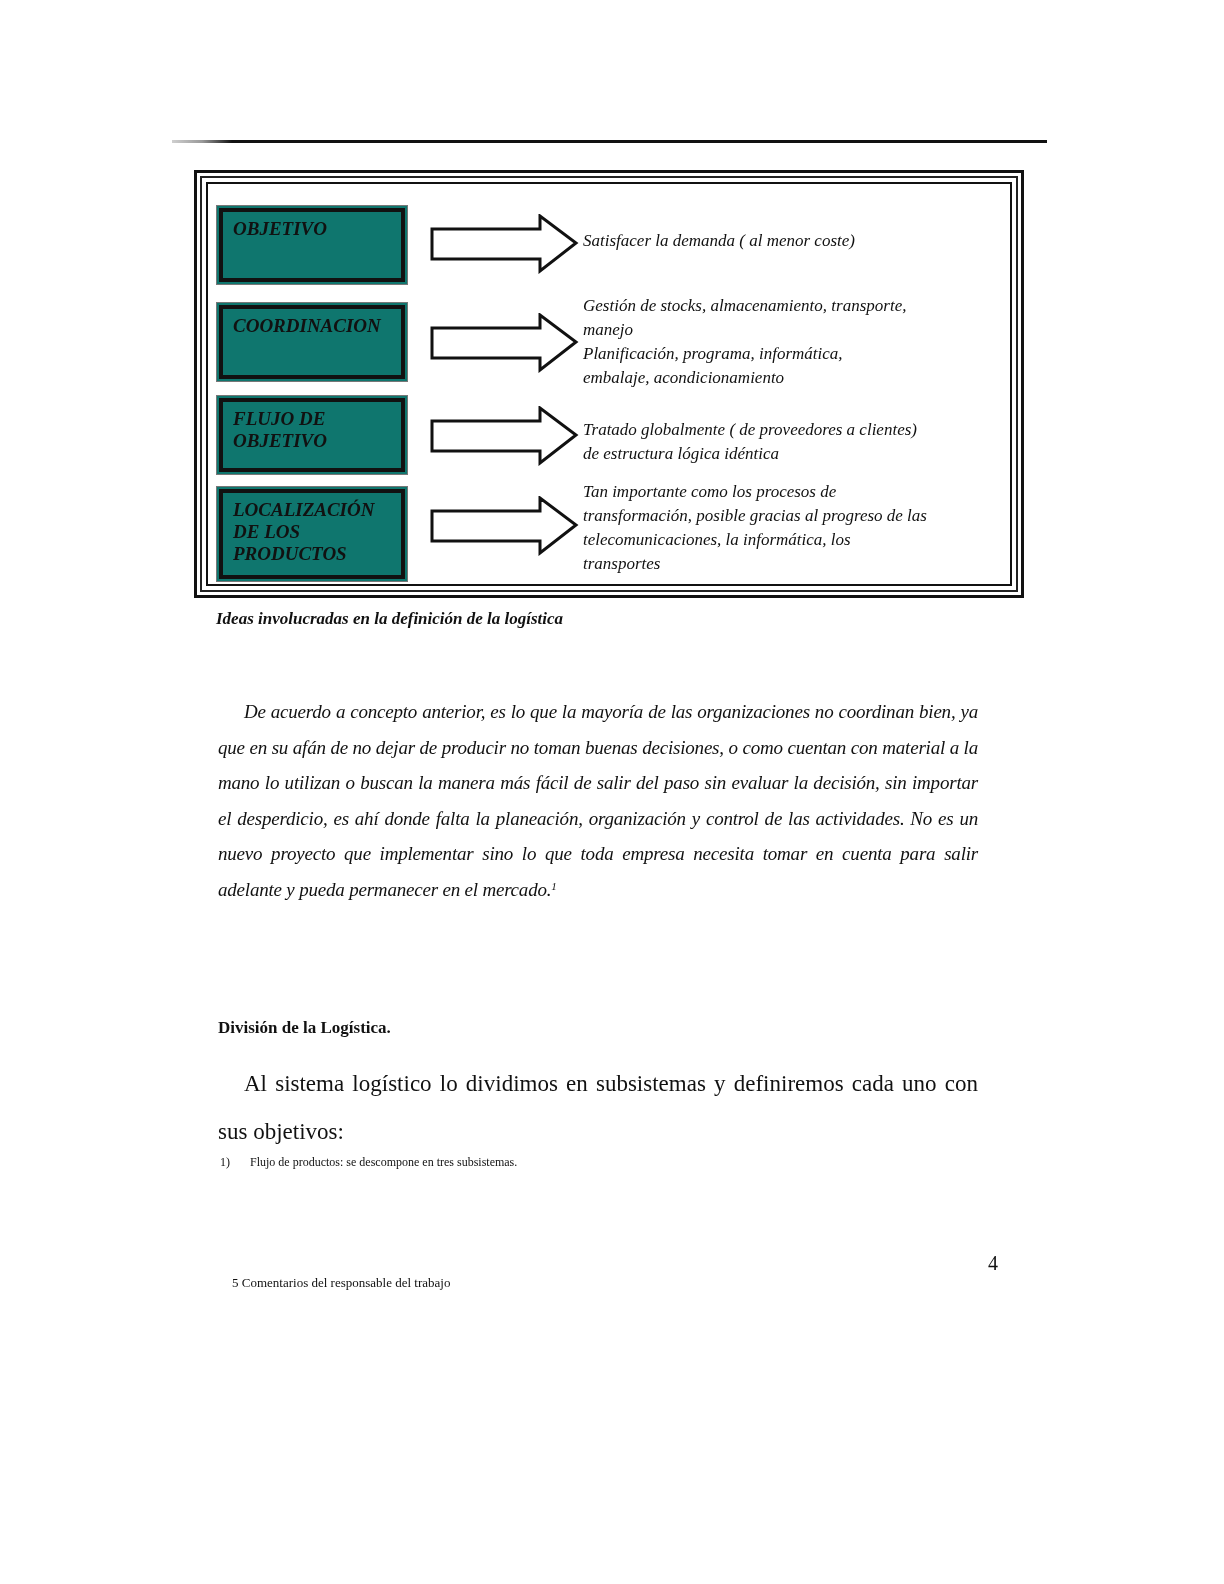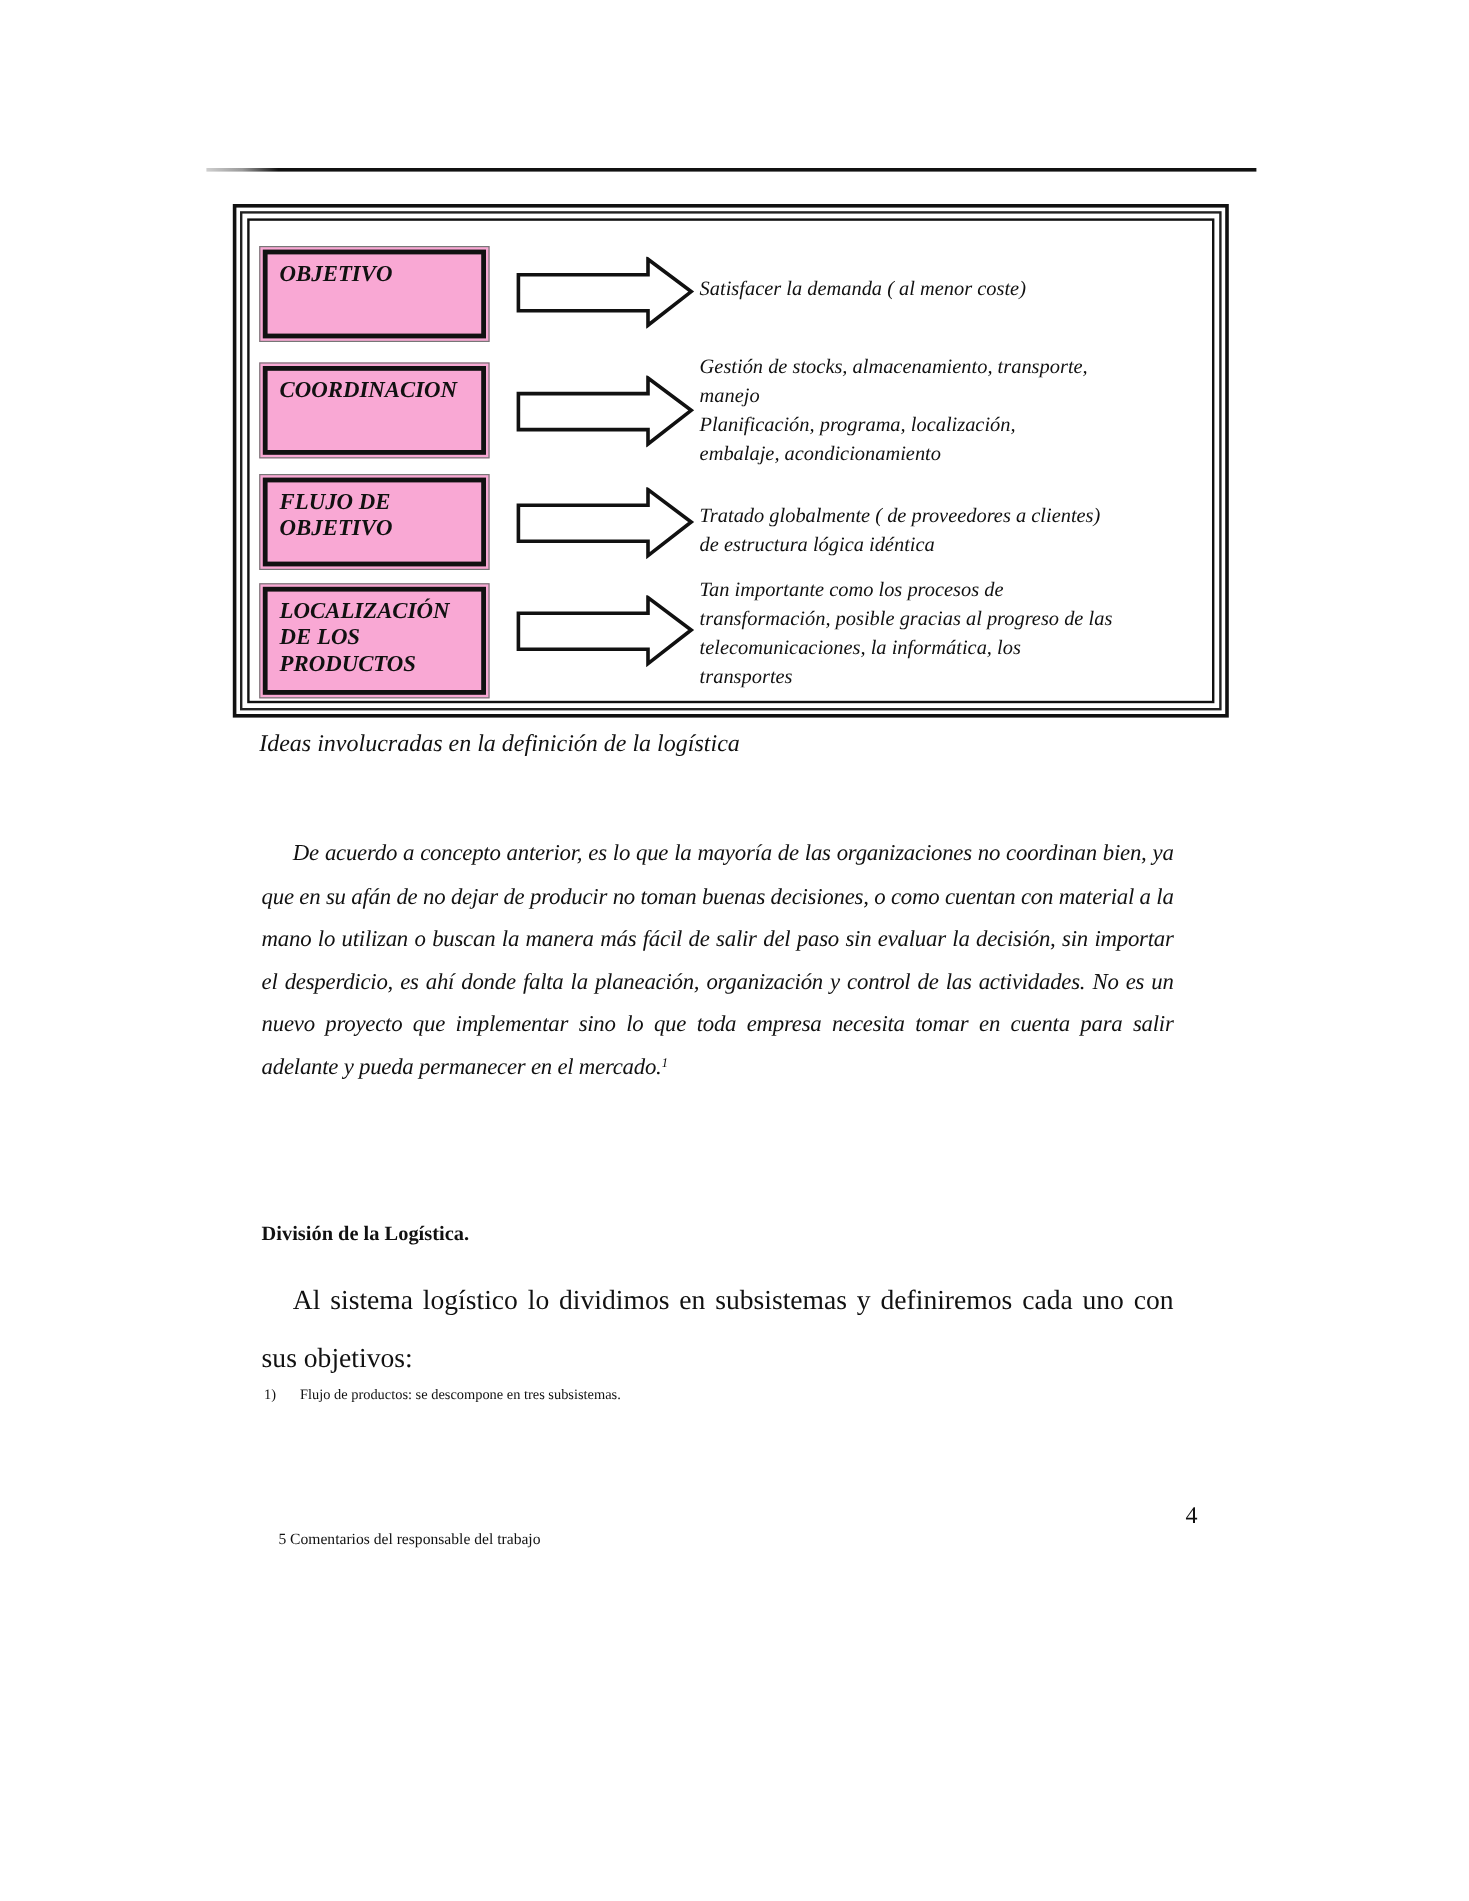--- a/index.html
+++ b/index.html
@@ -44,21 +44,21 @@
       border: 2px solid #111;
       background: #fff;
     }
     .label-box {
       position: absolute;
       left: 216px;
       width: 192px;
       box-sizing: border-box;
       border: 1px solid #777;
       padding: 2px;
-      background: #f9a8d4;
+      background: #0f766e;
     }
     .label-box-inner {
       border: 4px solid #111;
       height: 100%;
       box-sizing: border-box;
       padding: 6px 10px;
       font-family: "Liberation Serif", "DejaVu Serif", serif;
       font-weight: bold;
       font-style: italic;
       font-size: 19px;
@@ -79,23 +79,23 @@
       font-style: italic;
       font-size: 17px;
       line-height: 24px;
       color: #111;
       white-space: pre-line;
     }
     .caption {
       position: absolute;
       left: 216px;
       top: 609px;
-      font-weight: normal;
-      font-style: italic;
-      font-size: 20px;
+      font-weight: bold;
+      font-style: italic;
+      font-size: 17px;
       color: #111;
     }
     .body-para {
       position: absolute;
       left: 218px;
       top: 694px;
       width: 760px;
       font-family: "Liberation Serif", "DejaVu Serif", serif;
       font-style: italic;
       font-size: 19px;
@@ -176,21 +176,21 @@
 <div class="desc" style="top:229px;">Satisfacer la demanda ( al menor coste)</div>
 
 <div class="label-box" style="top:302px;height:80px;">
   <div class="label-box-inner">COORDINACION</div>
 </div>
 <svg class="arrow" style="top:313px;" viewBox="0 0 150 60">
   <polygon points="2,15 110,15 110,2 146,29 110,57 110,45 2,45" fill="#fff" stroke="#111" stroke-width="3" stroke-linejoin="miter"></polygon>
 </svg>
 <div class="desc" style="top:294px;">Gestión de stocks, almacenamiento, transporte,
 manejo
-Planificación, programa, localización,
+Planificación, programa, informática,
 embalaje, acondicionamiento</div>
 
 <div class="label-box" style="top:395px;height:80px;">
   <div class="label-box-inner">FLUJO DE
 OBJETIVO</div>
 </div>
 <svg class="arrow" style="top:406px;" viewBox="0 0 150 60">
   <polygon points="2,15 110,15 110,2 146,29 110,57 110,45 2,45" fill="#fff" stroke="#111" stroke-width="3" stroke-linejoin="miter"></polygon>
 </svg>
 <div class="desc" style="top:418px;">Tratado globalmente ( de proveedores a clientes)

